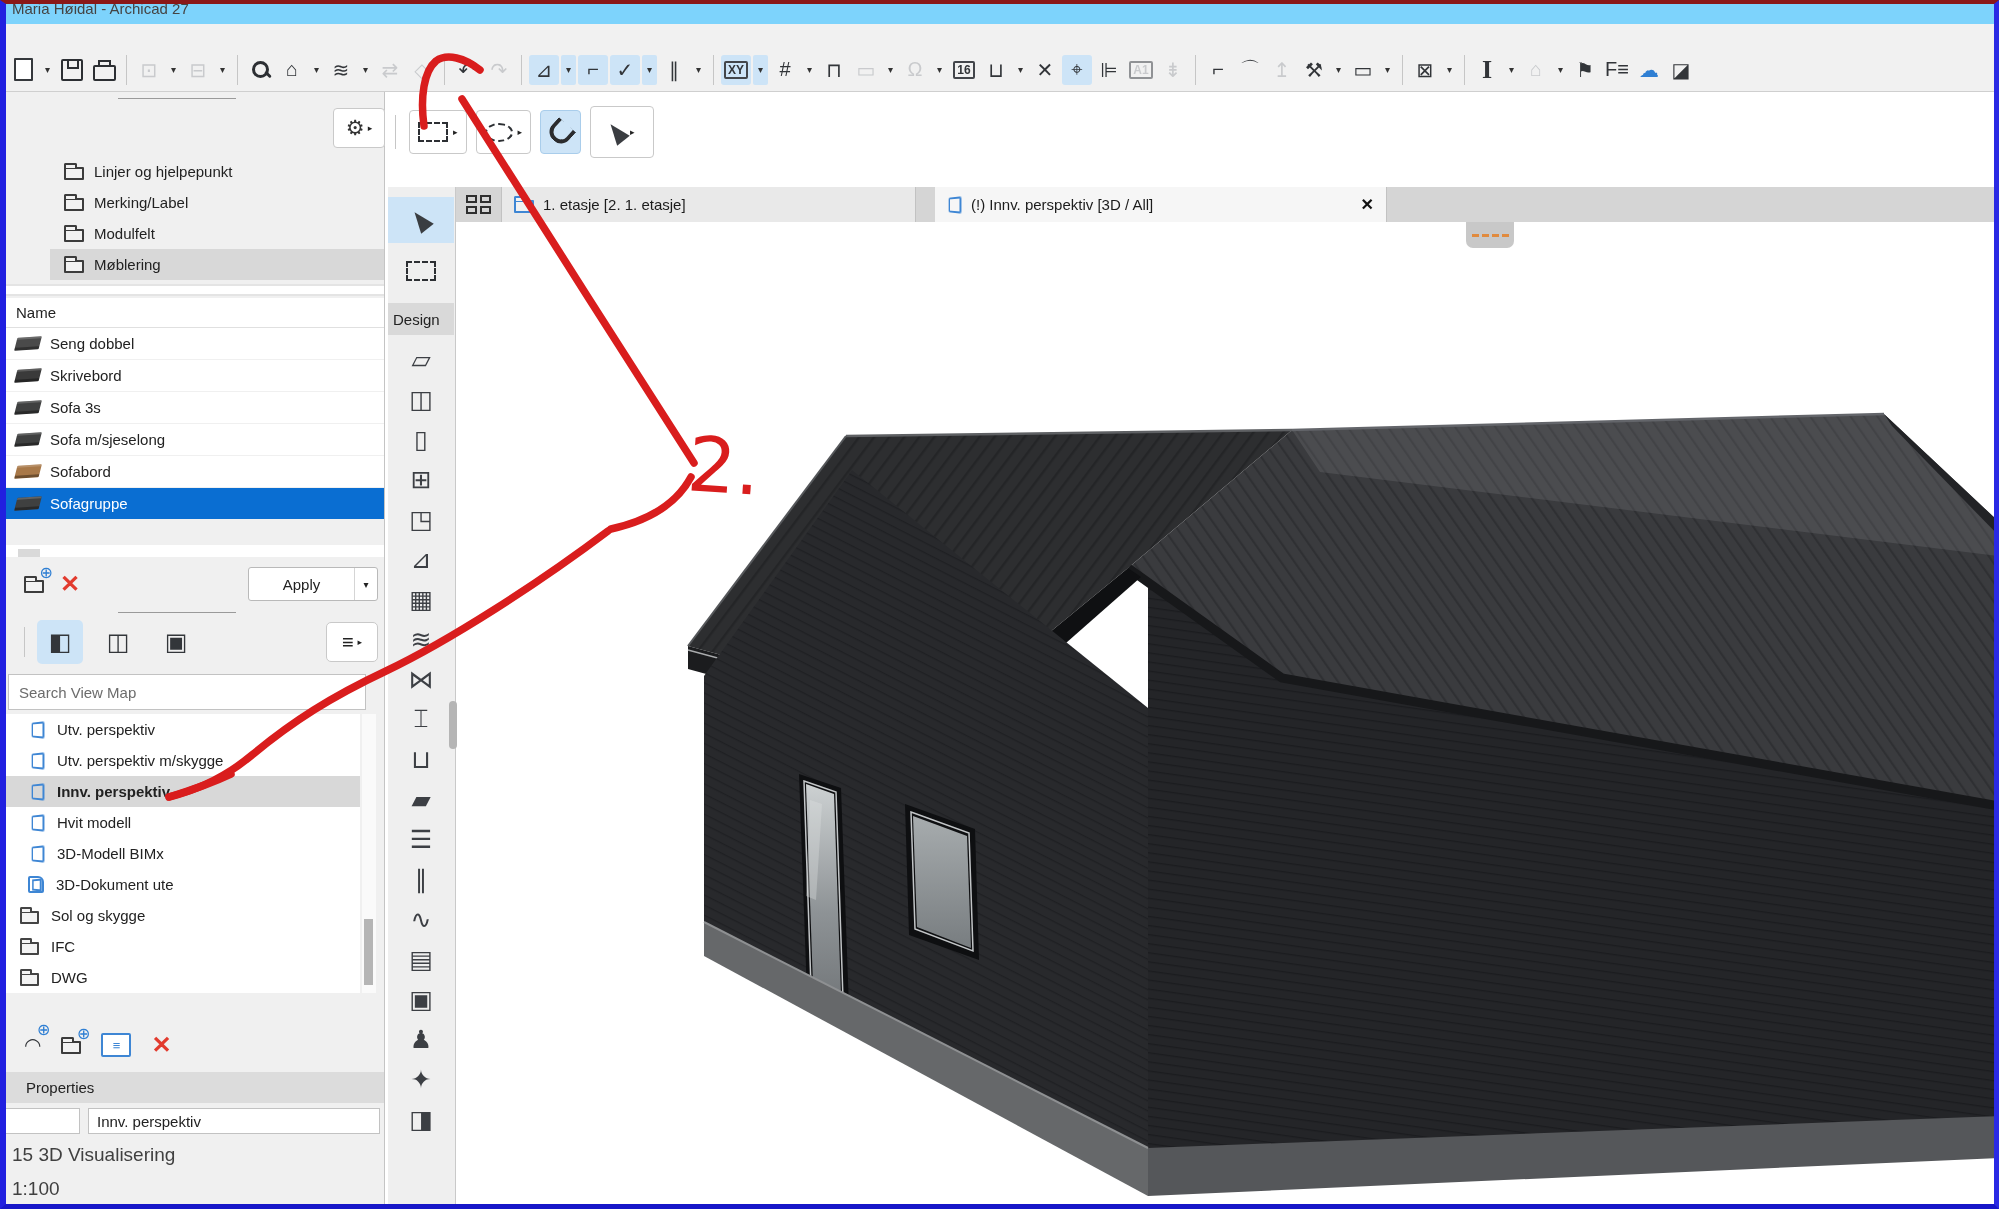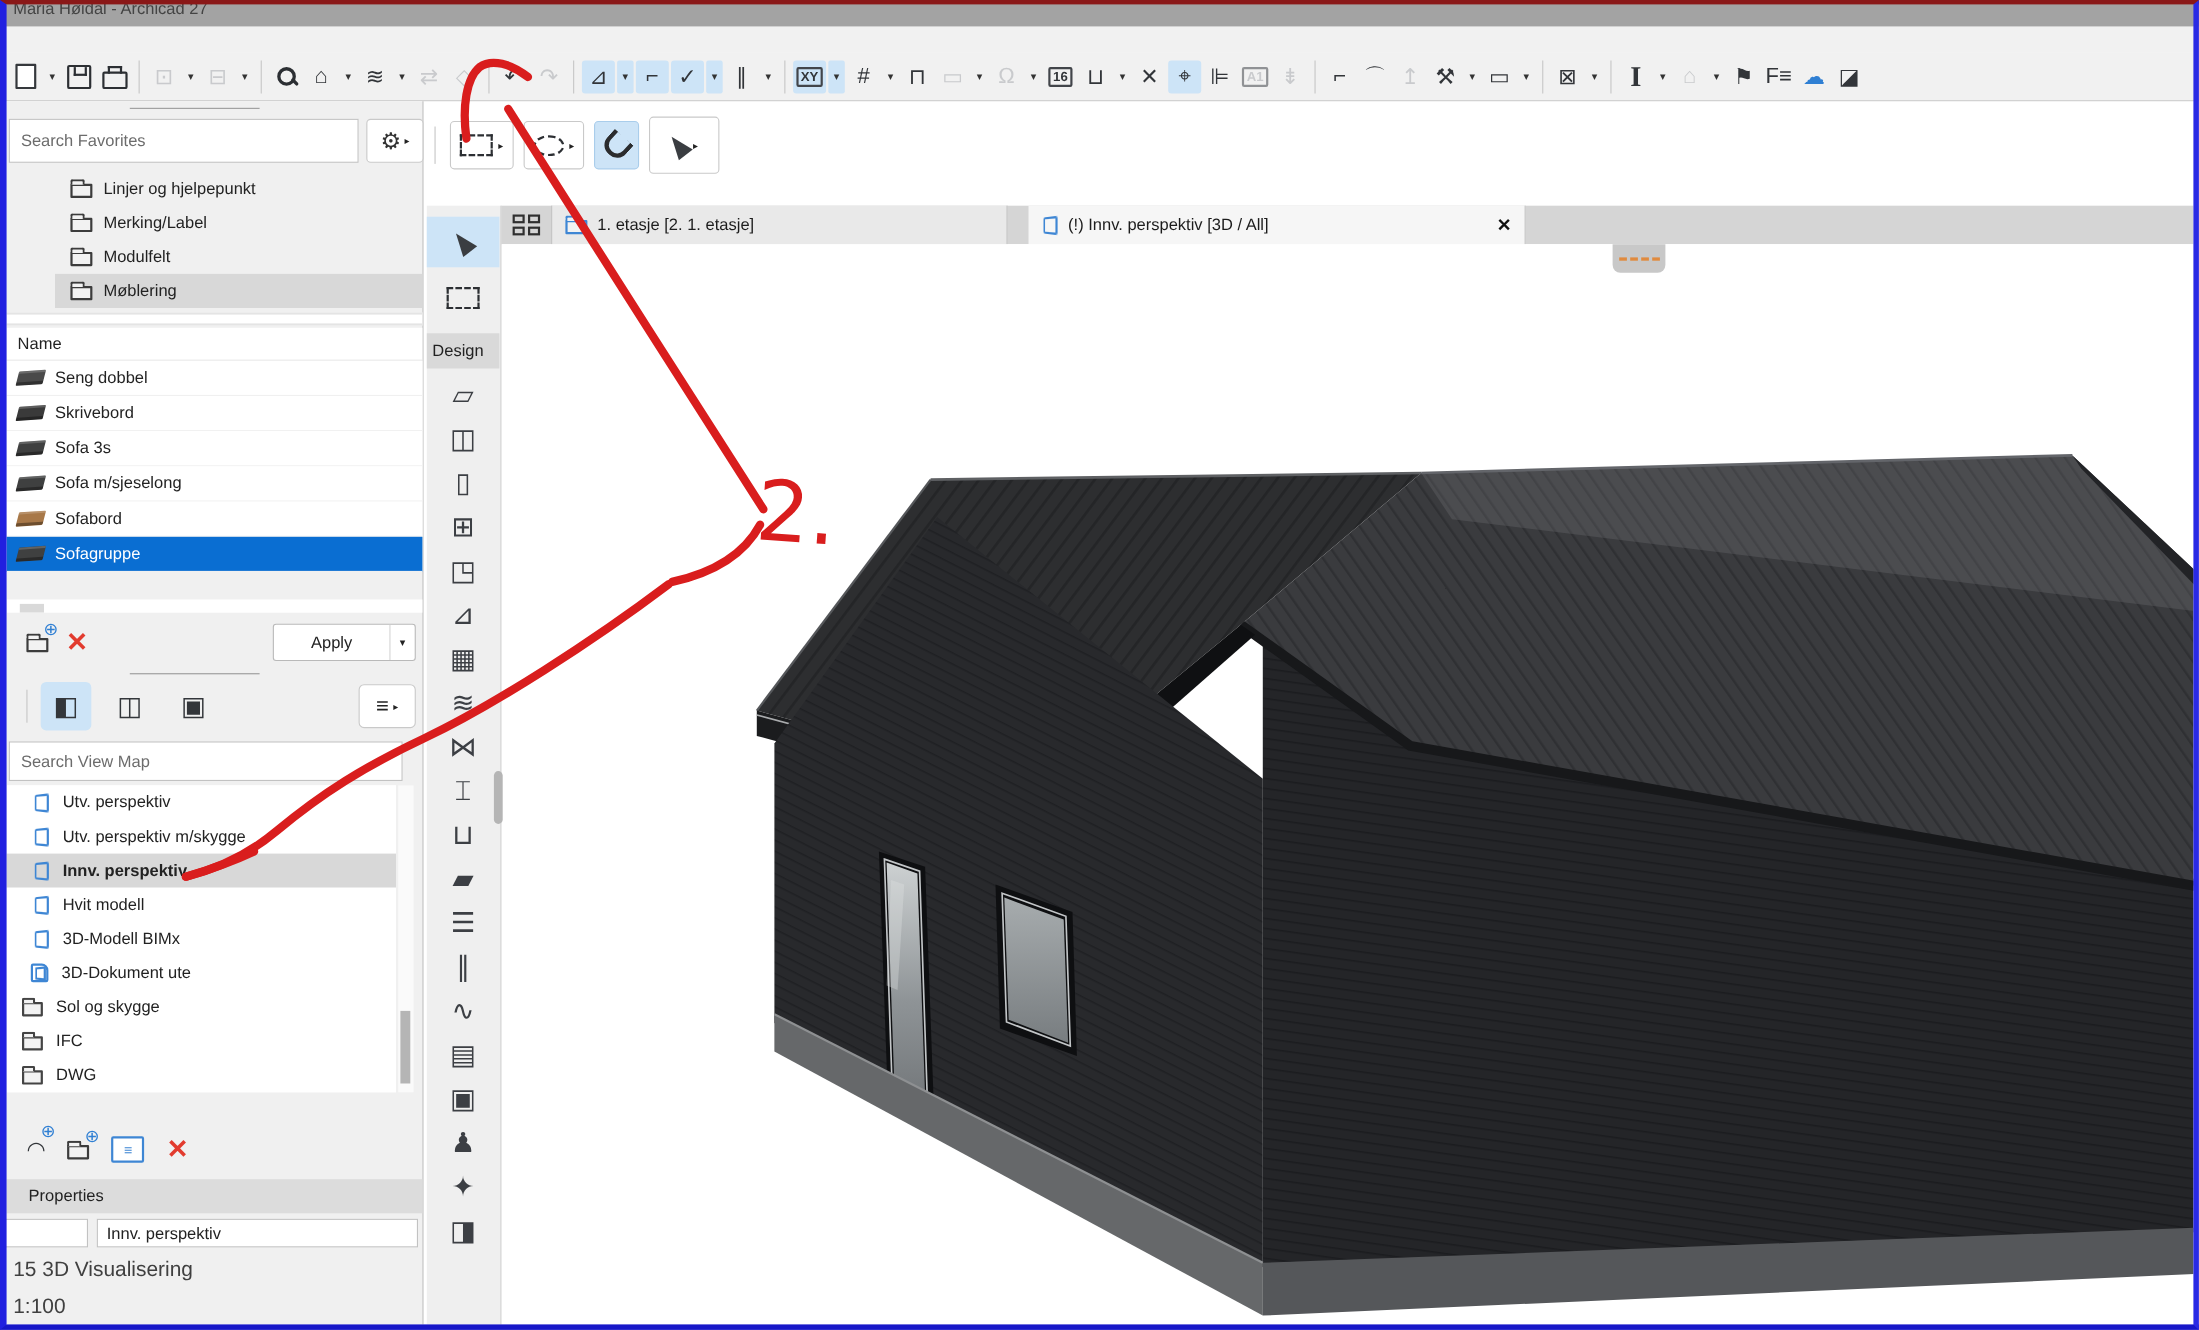--- a/index.html
+++ b/index.html
@@ -3,21 +3,21 @@
 <meta charset="utf-8">
 <style>
   html,body{margin:0;padding:0;background:#fff;}
   #canvas{position:relative;width:1999px;height:1209px;overflow:hidden;background:#fff;
           font-family:"Liberation Sans",sans-serif;color:#222;}
   
   #frameborder{position:absolute;inset:0;z-index:60;pointer-events:none;
     border-top:4px solid #8a1818;border-left:6px solid #2120e0;
     border-right:5px solid #2a2ae4;border-bottom:5px solid #1717c8;}
   
-  #titlebar{position:absolute;left:0;top:0;width:100%;height:36px;background:#a3a3a3;}
+  #titlebar{position:absolute;left:0;top:0;width:100%;height:36px;background:#7dd3fc;}
   #titlebar span{position:absolute;left:12px;top:0px;font-size:15px;color:#444;}
   #menubar{position:absolute;left:0;top:24px;width:100%;height:24px;background:#f1f1f1;
     display:flex;align-items:center;padding-left:8px;box-sizing:border-box;}
   .menu-item{font-size:15px;color:#222;padding:0 13px;cursor:default;}
   #toolbar1{position:absolute;left:0;top:48px;width:100%;height:44px;background:#f1f1f1;
     border-bottom:1px solid #cfcfcf;display:flex;align-items:center;gap:2px;
     padding-left:8px;box-sizing:border-box;overflow:hidden;}
   .tbtn{width:30px;height:30px;display:flex;align-items:center;justify-content:center;
     font-size:20px;color:#323539;border-radius:3px;flex:none;}
   .tbtn .glyph{display:flex;align-items:center;justify-content:center;}
@@ -333,21 +333,20 @@
         <span class="glyph">☁</span>
       </span>
       <span class="tbtn">
         <span class="glyph">◪</span>
       </span>
     </div>
 
   <div id="sidebar">
     <div class="minidivider"></div>
     <div class="searchrow">
-      <input placeholder="Search Favorites" style="">
       <span class="gearbtn">
         <span class="gear">⚙</span>
         <span class="side">▸</span>
       </span>
     </div>
     <div class="favfolders">
 
     <div class="frow">
           <span class="cssfolder"></span>
           <span class="lbl">Linjer og hjelpepunkt</span>

